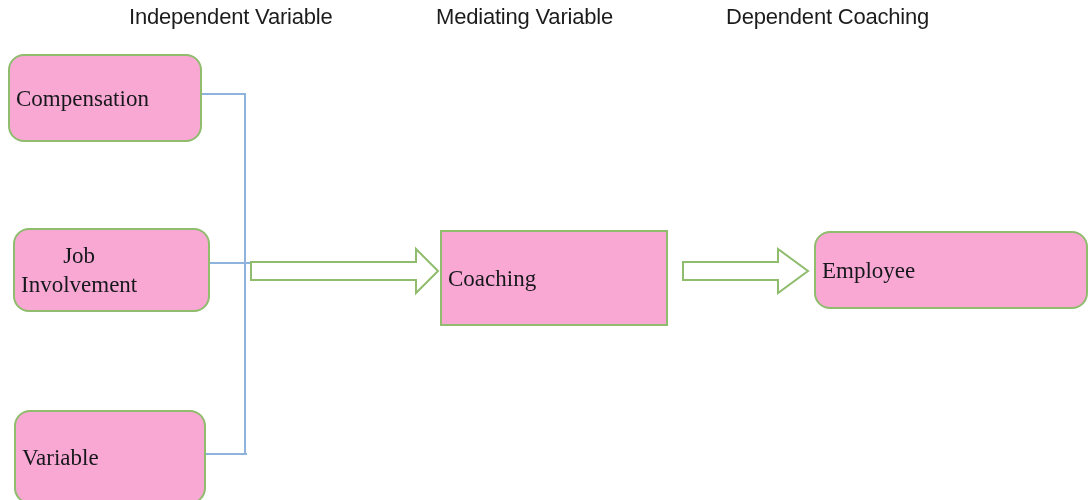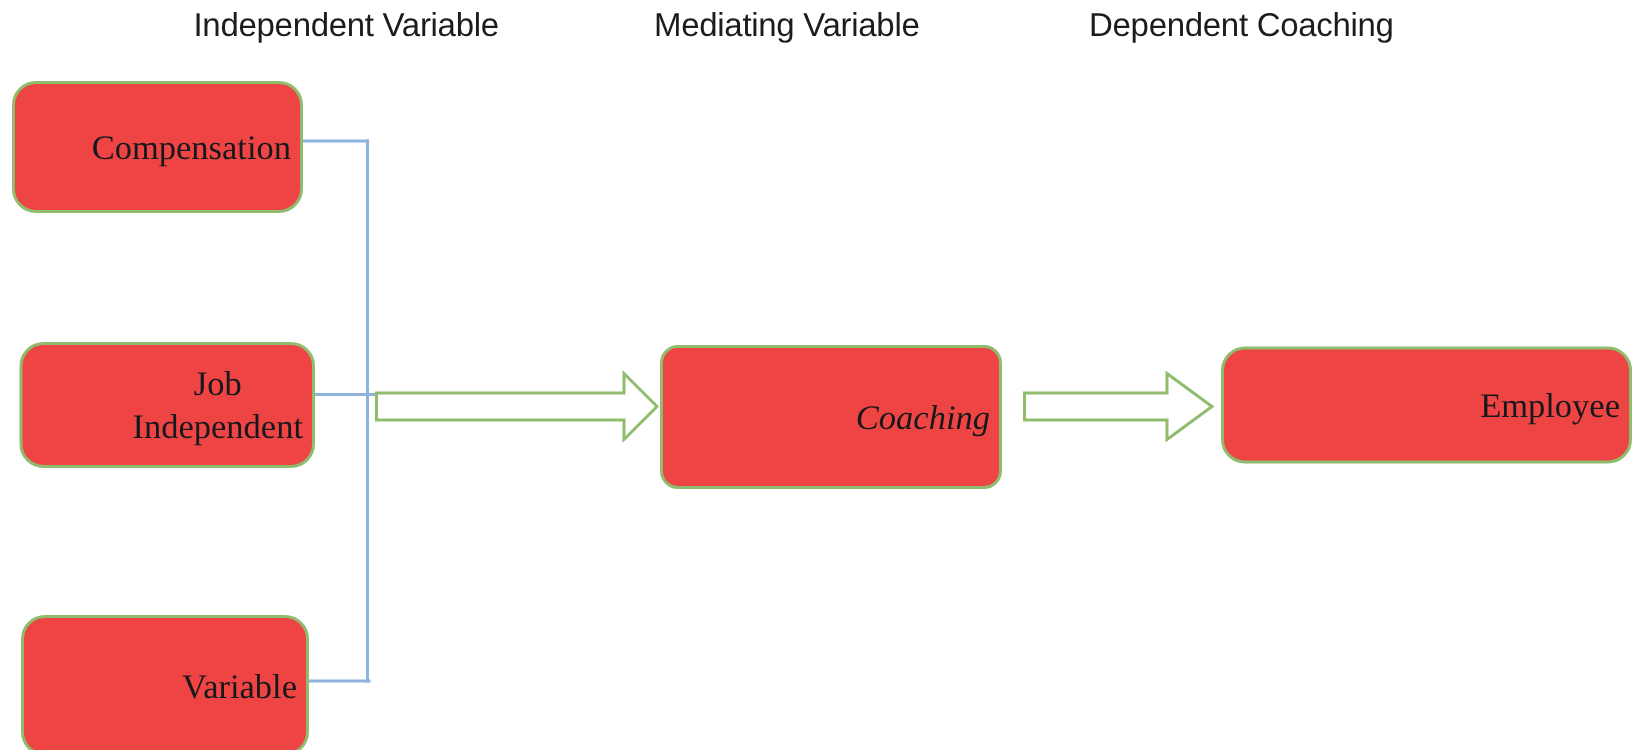--- a/index.html
+++ b/index.html
@@ -33,34 +33,34 @@
     text-align: center;
   }
   #hdr-independent { left: 129px; }
   #hdr-mediating   { left: 436px; }
   #hdr-dependent   { left: 726px; }
 
   
   .node {
     position: absolute;
     box-sizing: border-box;
-    background: #ef4444;
+    background: #f9a8d4;
     border: 2px solid #8fbc6d;
     display: flex;
     align-items: center;
-    justify-content: flex-end;
+    justify-content: flex-start;
     text-align: center;
     font-family: "Liberation Serif", serif;
     color: #16181c;
     font-size: 23px;
     line-height: 29px;
     z-index: 3;
   }
   .node.rounded { border-radius: 16px; }
-  .node.sharp   { border-radius: 12px; font-style: italic; }
+  .node.sharp   { border-radius: 0; }
   .node .label { display: block; padding: 0 6px; }
 
   #box-compensation {
     left: 8px;  top: 54px;  width: 194px; height: 88px;
   }
   #box-job-involvement {
     left: 13px; top: 228px; width: 197px; height: 84px;
   }
   #box-feedback {
     left: 14px; top: 410px; width: 192px; height: 94px;
@@ -125,21 +125,21 @@
     <polygon points="1,16 96,16 96,3 126,25 96,47 96,34 1,34"></polygon>
   </svg>
 
   <div class="node rounded" id="box-compensation">
     <span class="label">Compensation</span>
   </div>
 
   <div class="node rounded" id="box-job-involvement">
     <span class="label">
       <span>Job</span><br>
-      <span>Independent</span>
+      <span>Involvement</span>
     </span>
   </div>
 
   <div class="node rounded" id="box-feedback">
     <span class="label">Variable</span>
   </div>
 
   <div class="node sharp" id="box-coaching">
     <span class="label">Coaching</span>
   </div>

